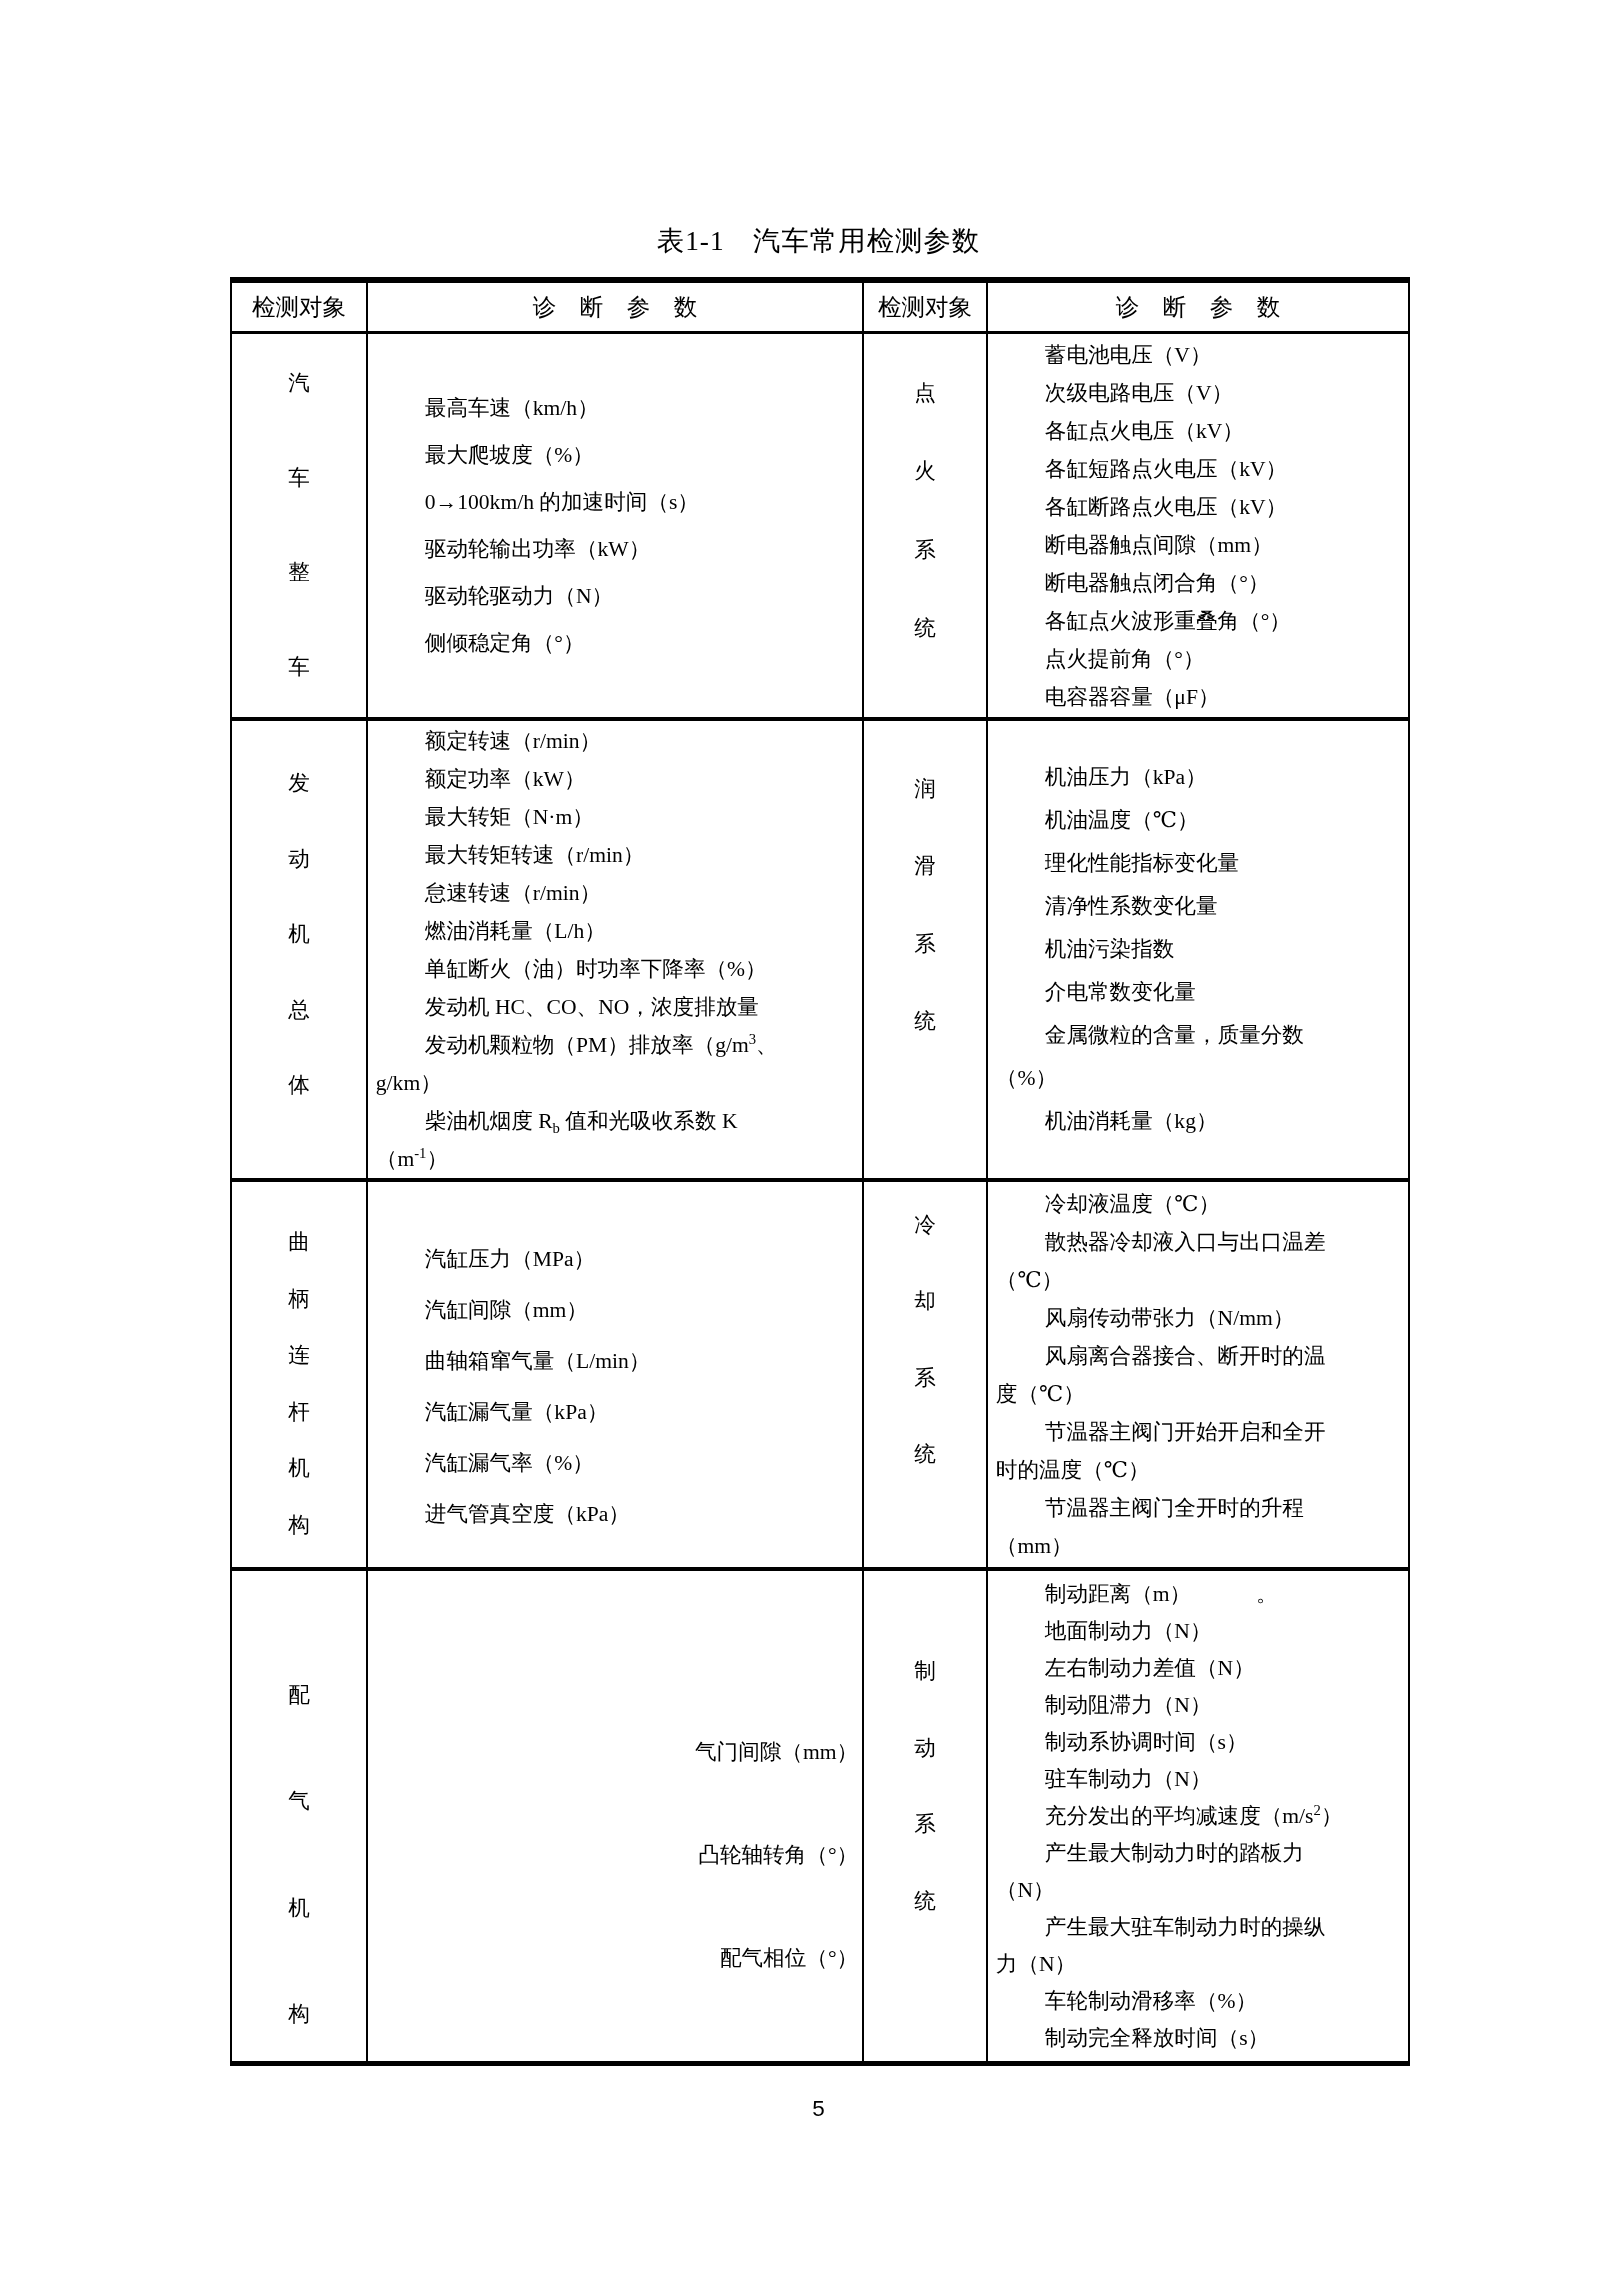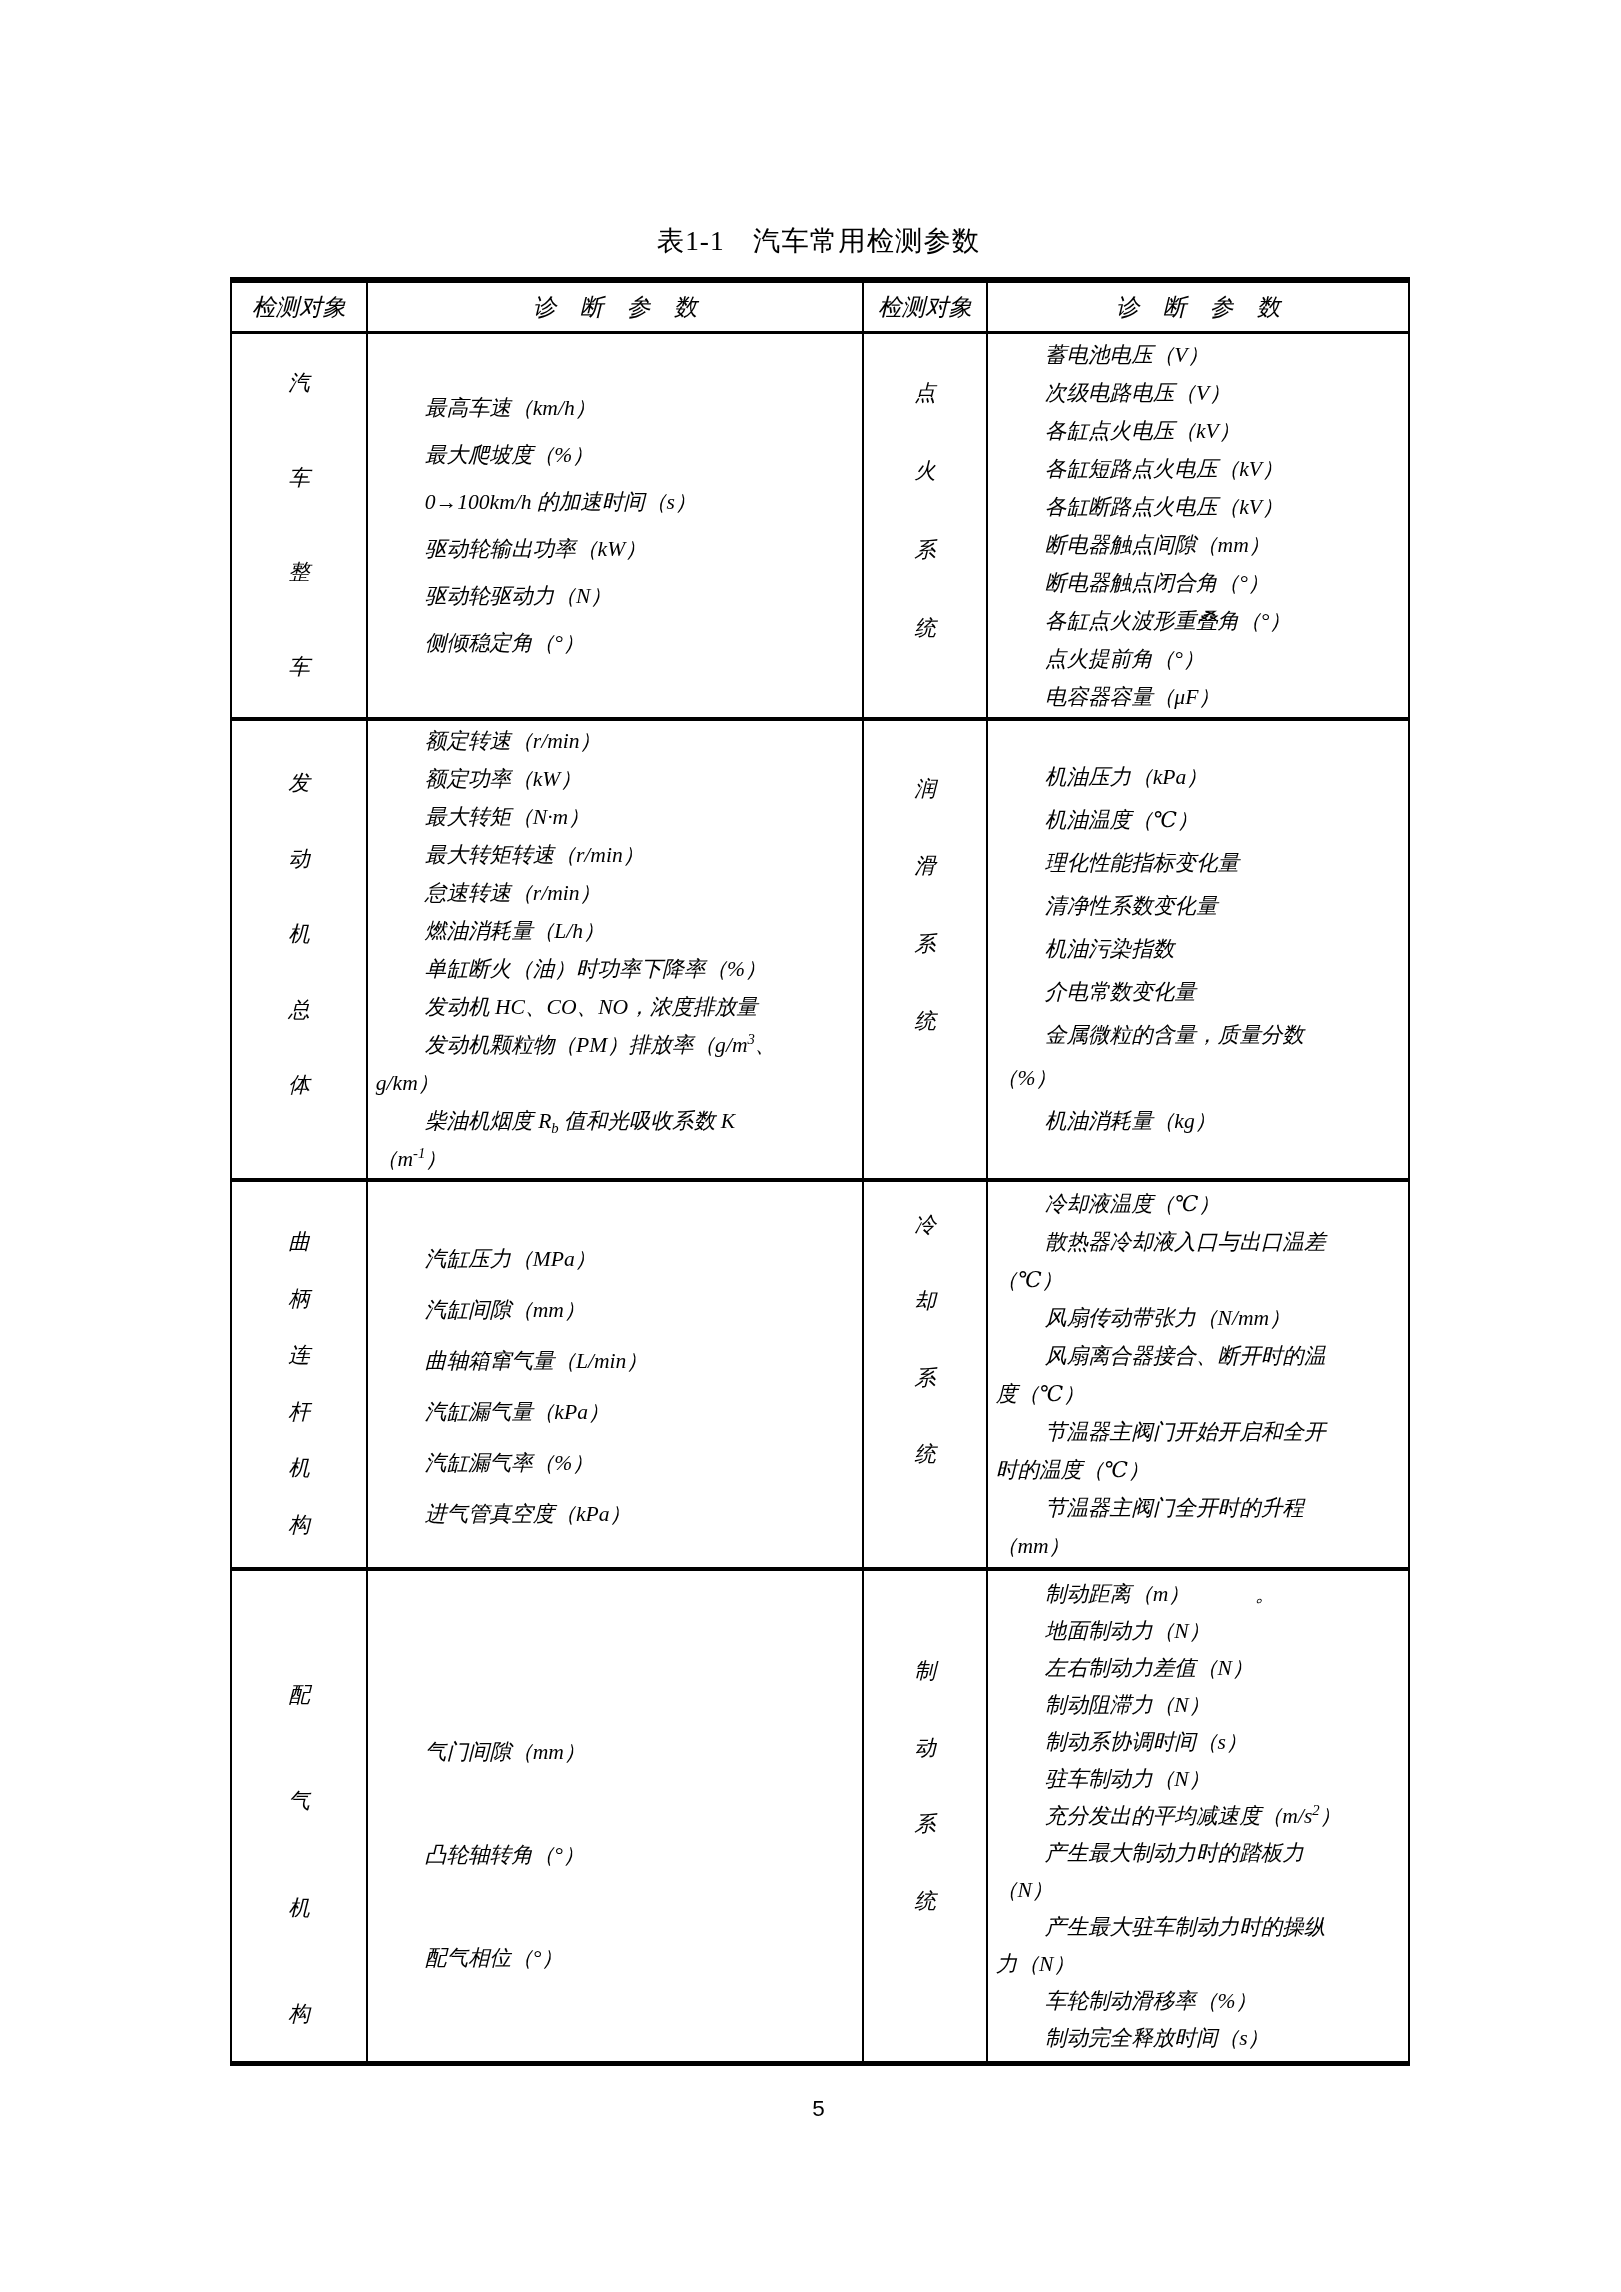--- a/index.html
+++ b/index.html
@@ -22,21 +22,20 @@
     border:2.9px solid #000;
     border-top:6.9px solid #000;
     border-bottom:5.9px solid #000;
     background:#fff;
   }
   .cell{
     box-sizing:border-box;
     border-right:2.9px solid #000;
     border-bottom:4.9px solid #000;
     overflow:hidden;
-    font-style:italic;
   }
   .cell.c4{border-right:none;justify-content:center;}
   .cell.hdr{
     border-bottom:3.9px solid #000;
     display:flex;align-items:center;justify-content:center;
     font-size:23.5px;
   }
   .cell.row-last{border-bottom:none;}
   
   .obj{
@@ -62,21 +61,21 @@
   .par sup{font-size:14.7px;line-height:0;}
   .par sub{font-size:14.7px;line-height:0;}
   .p-s1l p{line-height:47px;}
   .p-s1r p{line-height:38px;}
   .p-s2l p{line-height:38px;}
   .p-s2r p{line-height:43px;}
   .p-s3l p{line-height:51px;}
   .p-s3l{padding-top:25.5px;}
   .p-s3r p{line-height:38px;}
   .p-s4l p{line-height:103px;}
-  .p-s4l{padding-top:78px;}
+  .p-s4l{padding-top:78px;align-items:flex-end;}
   .p-s4r p{line-height:37px;}
   .pagenum{
     position:absolute;top:2096px;left:230px;width:1177px;
     text-align:center;font-size:22.5px;
     font-family:"Liberation Sans","DejaVu Sans",sans-serif;
   }
 </style>
 </head>
 <body>
 

